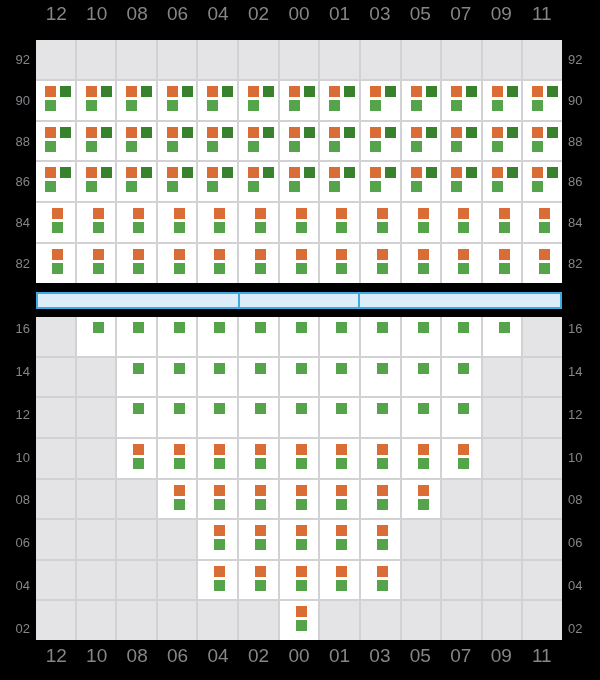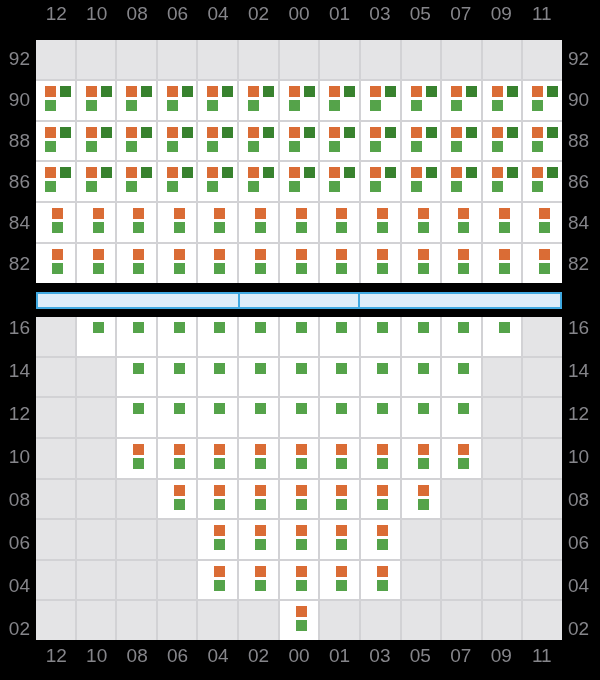--- a/index.html
+++ b/index.html
@@ -29,21 +29,21 @@
   .trio .s1{left:9px;top:5px;}
   .trio .s2{left:24px;top:5px;}
   .trio .s3{left:9px;top:19px;}
   .pair .s1{left:16px;top:5px;}
   .pair .s2{left:16px;top:19px;}
   .single .s1{left:16px;top:5px;}
   .side-labels{
     position:absolute;width:32px;display:grid;gap:2px;
   }
   .side-labels div{
-    color:#85858a;font-size:19px;display:flex;align-items:center;
+    color:#85858a;font-size:13px;display:flex;align-items:center;
   }
   .side-left{left:0;}
   .side-left div{justify-content:flex-end;padding-right:2px;width:30px;}
   .side-right{left:566px;}
   .side-right div{justify-content:flex-start;padding-left:2px;}
   .labels-upper{top:40px;height:243px;grid-template-rows:repeat(6,1fr);}
   .labels-lower{top:317px;height:323px;grid-template-rows:repeat(8,1fr);gap:20px;}
   .stage-bar{
     position:absolute;left:36px;top:292px;width:526px;height:17px;
     display:flex;

